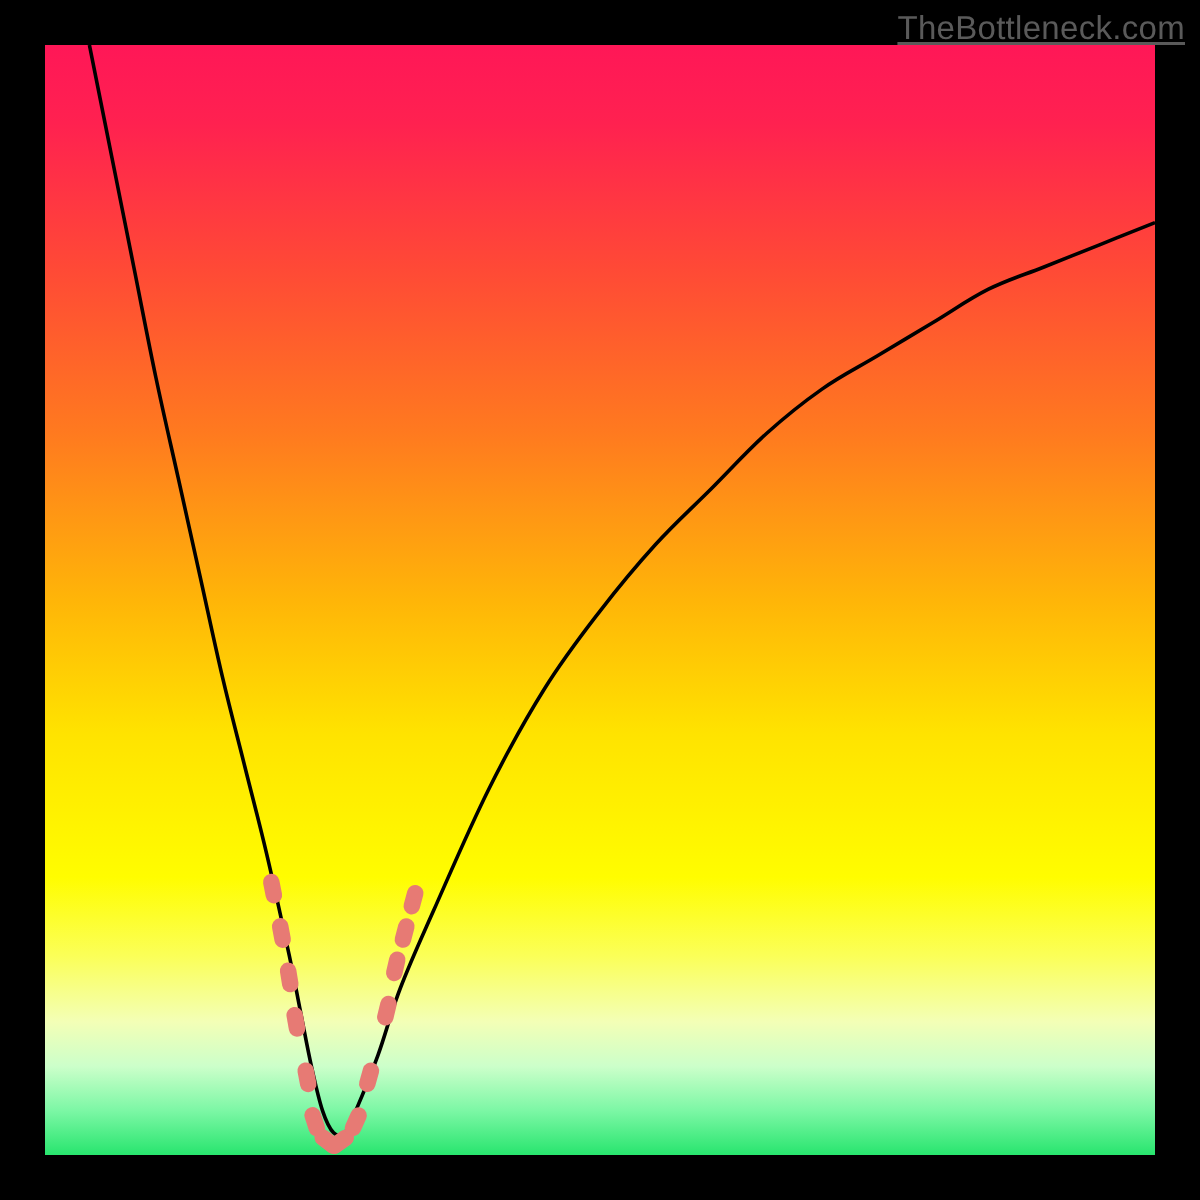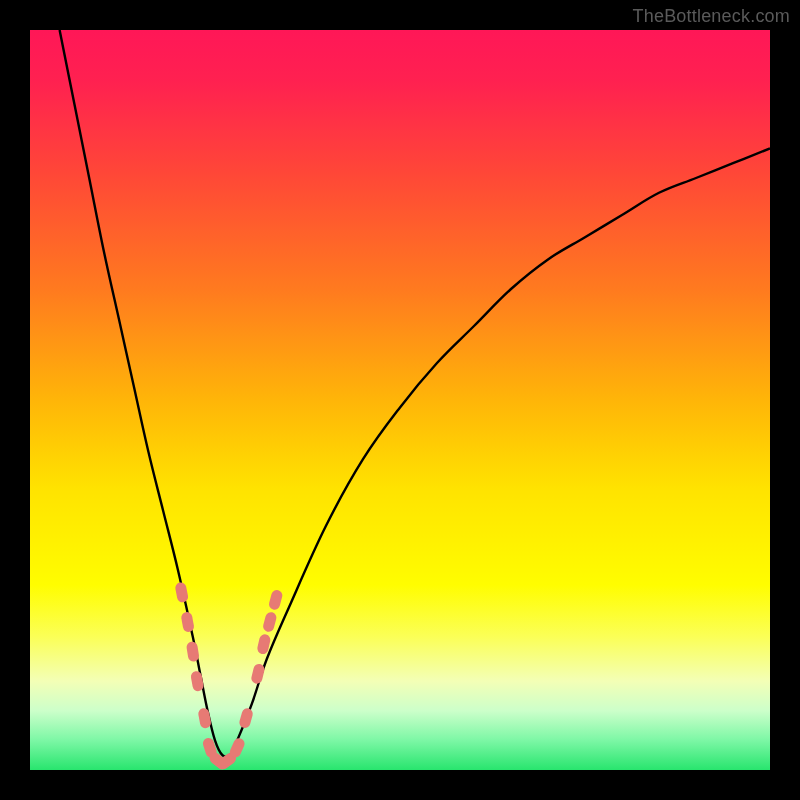--- a/index.html
+++ b/index.html
@@ -27,24 +27,25 @@
   }
   .gradient {
     position: absolute;
     left: 0; top: 0; right: 0; bottom: 0;
   }
   .watermark {
     position: absolute;
     top: 6px;
     right: 10px;
     color: #5a5a5a;
-    font-size: 18px;
+    font-size: 22px;
     font-weight: 500;
     letter-spacing: 0.2px;
     user-select: none;
+    text-decoration: underline;
   }
   svg.curve {
     position: absolute;
     left: 0; top: 0;
     width: 740px;
     height: 740px;
   }
 </style>
 </head>
 <body>

